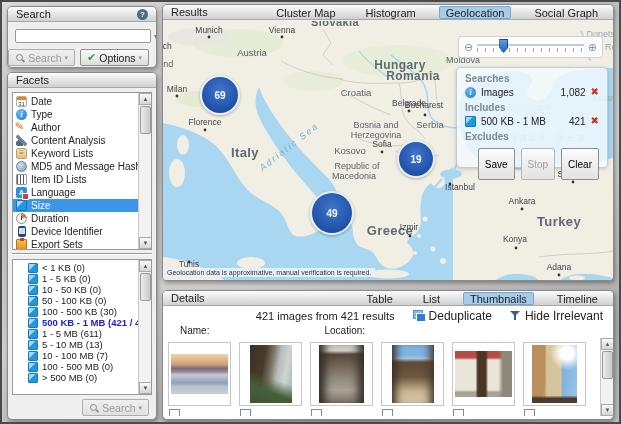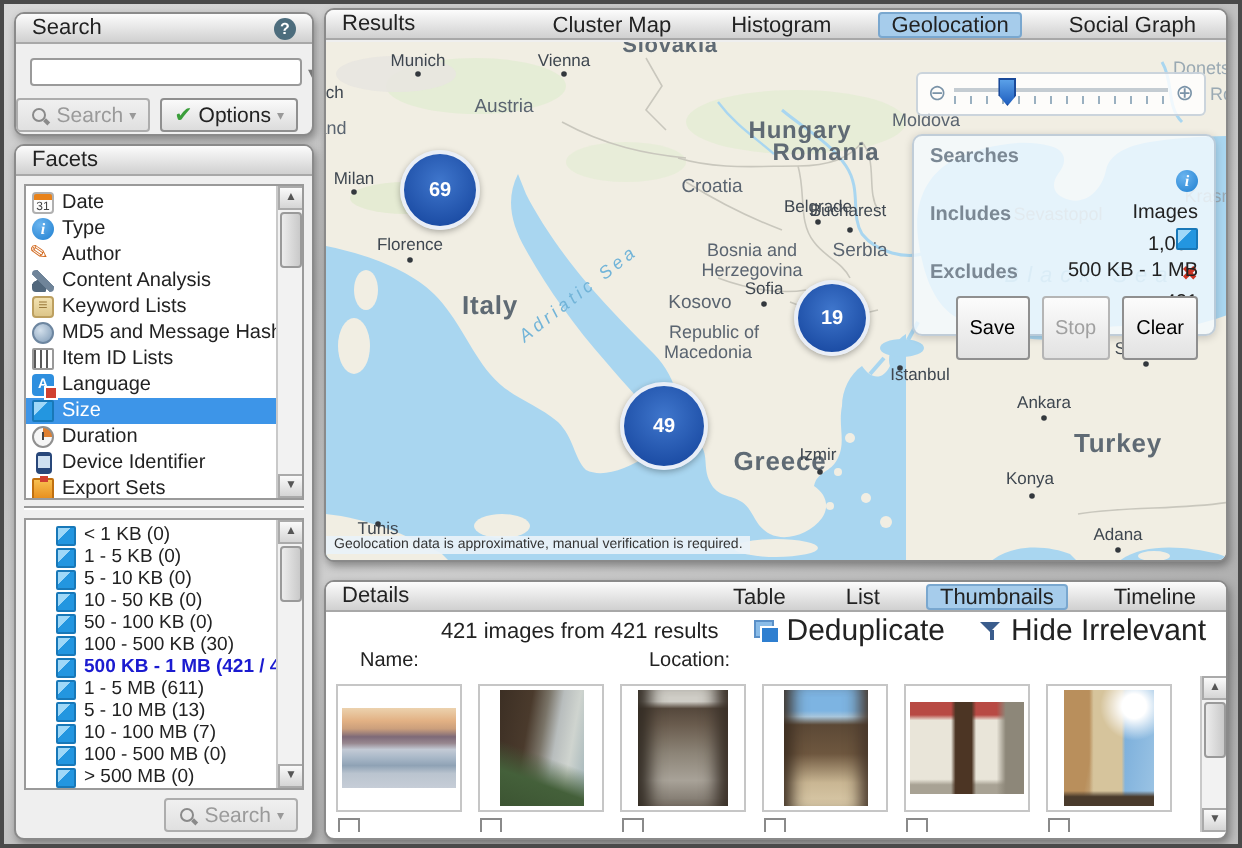--- a/index.html
+++ b/index.html
@@ -105,33 +105,33 @@
   .ztrack .ticks{position:absolute;left:0;right:0;top:6px;height:4px;
     background:repeating-linear-gradient(90deg,#9ab0c0 0 1px,transparent 1px 8px);}
   .zhandle{position:absolute;left:22px;top:-3px;width:9px;height:14px;
     background:linear-gradient(#5aa0e8,#2060c0);border:1px solid #1a4a9a;
     clip-path:polygon(0 0,100% 0,100% 62%,50% 100%,0 62%);}
   
   .overlay{position:absolute;left:293px;top:46px;width:152px;height:101px;
     background:rgba(244,250,254,.80);border:1px solid rgba(150,170,190,.55);border-radius:5px;
     box-shadow:0 1px 4px rgba(0,0,0,.18);padding:5px 8px;font-size:10px;}
   .ohead{font-weight:bold;color:#7b8894;margin-top:3px;}
-  .orow{display:flex;align-items:flex-end;gap:5px;height:14px;margin-top:1px;flex-direction:column;}
+  .orow{display:flex;align-items:center;gap:5px;height:14px;margin-top:1px;}
   .orow .lbl{flex:1;}
   .orow .cnt{text-align:right;}
   .redx{color:#cc3322;font-size:10px;font-weight:bold;line-height:1;}
   .obtns{display:flex;justify-content:flex-end;gap:6px;margin-top:6px;}
   .obtn{min-width:32px;height:32px;font-size:10px;line-height:13px;text-align:center;padding:0 6px;
     background:linear-gradient(#fcfcfc,#e2e2e2);border:1px solid #8f8f8f;border-radius:2px;}
   .obtn.disabled{color:#a0a0a0;border-color:#b5b5b5;}
   
   #details-panel{left:160px;top:288px;width:452px;height:130px;background:#fff;}
   .dtoolbar{display:flex;justify-content:flex-end;align-items:center;gap:18px;height:15px;
     padding:0 10px;font-size:11px;background:#fff;margin-top:2px;}
-  .toolbtn{display:inline-flex;align-items:center;gap:4px;font-size:15px;}
+  .toolbtn{display:inline-flex;align-items:center;gap:4px;font-size:12px;}
   .dedup-icon{position:relative;width:12px;height:11px;display:inline-block;}
   .dedup-icon::before{content:"";position:absolute;left:0;top:0;width:8px;height:7px;background:#8abce8;border:1px solid #5a90c8;}
   .dedup-icon::after{content:"";position:absolute;left:3px;top:3px;width:8px;height:7px;background:#2f7fd0;border:1px solid #fff;}
   .funnel-icon{position:relative;width:11px;height:11px;display:inline-block;}
   .funnel-icon::before{content:"";position:absolute;left:0;top:1px;border-left:5px solid transparent;
     border-right:5px solid transparent;border-top:5px solid #3a5c8c;}
   .funnel-icon::after{content:"";position:absolute;left:4.5px;top:5px;width:2px;height:5px;background:#3a5c8c;}
   .filterrow{display:flex;align-items:center;height:14px;padding-left:17px;font-size:10px;color:#222;background:#fff;}
   .filterrow input{border:none;outline:none;background:#fff;height:11px;font-size:10px;width:88px;margin-left:5px;}
   .filterrow .loc{margin-left:22px;}
@@ -258,24 +258,20 @@
     <div class="sep" data-name="divider"></div>
     <div class="flist" id="size-list" data-name="size-values-list">
       <div id="size-rows" style="padding-top:2px;">
           <div class="frow" data-name="size-bucket-item">
             <span class="fi" data-name="size-bucket-icon"></span>
             <span data-name="size-bucket-label">&lt; 1 KB (0)</span>
           </div>
           <div class="frow" data-name="size-bucket-item">
             <span class="fi" data-name="size-bucket-icon"></span>
             <span data-name="size-bucket-label">1 - 5 KB (0)</span>
-          </div>
-          <div class="frow" data-name="size-bucket-item">
-            <span class="fi" data-name="size-bucket-icon"></span>
-            <span data-name="size-bucket-label">5 - 10 KB (0)</span>
           </div>
           <div class="frow" data-name="size-bucket-item">
             <span class="fi" data-name="size-bucket-icon"></span>
             <span data-name="size-bucket-label">10 - 50 KB (0)</span>
           </div>
           <div class="frow" data-name="size-bucket-item">
             <span class="fi" data-name="size-bucket-icon"></span>
             <span data-name="size-bucket-label">50 - 100 KB (0)</span>
           </div>
           <div class="frow" data-name="size-bucket-item">

